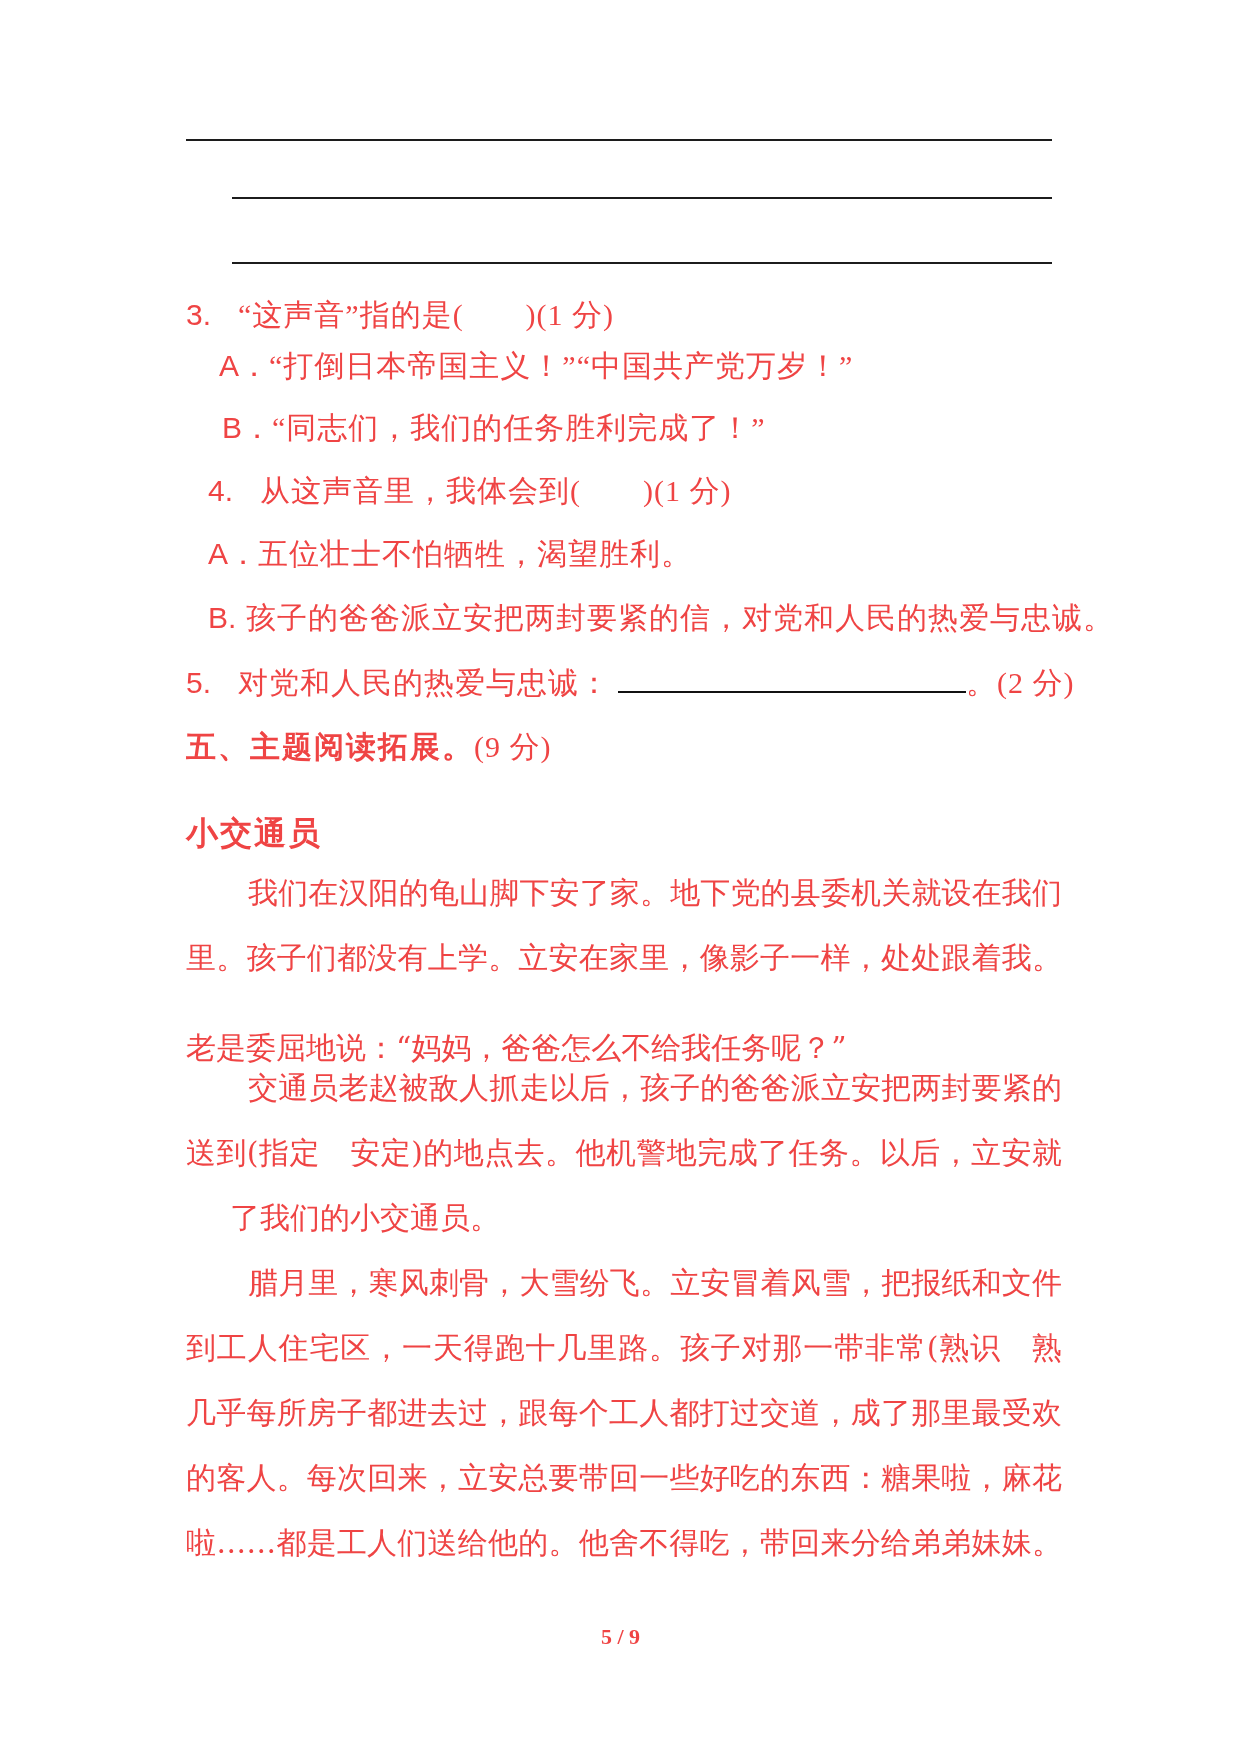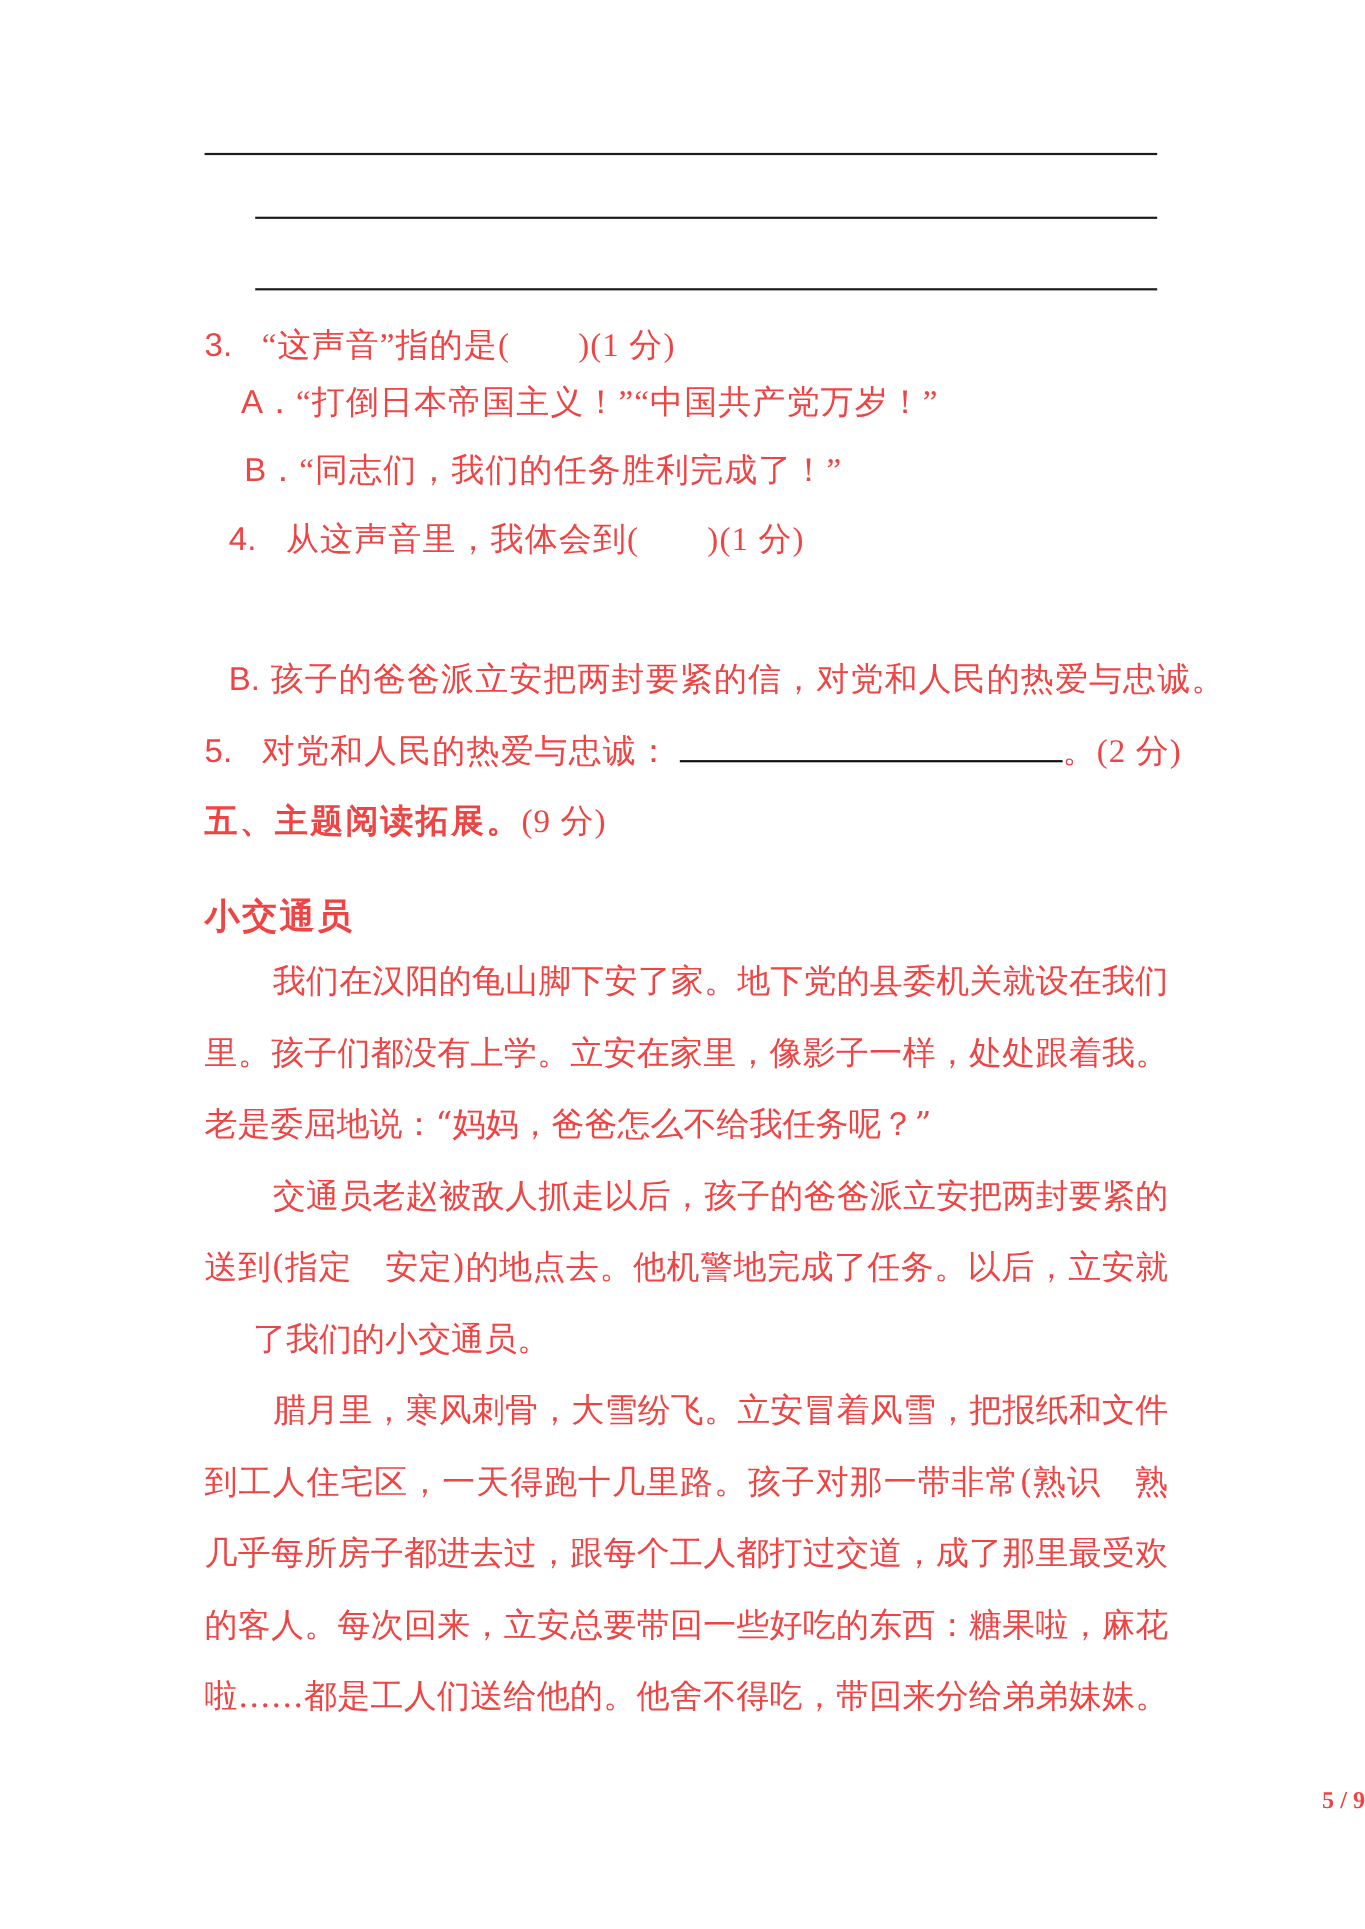--- a/index.html
+++ b/index.html
@@ -30,21 +30,21 @@
     font-size:32px; line-height:42px; letter-spacing:2px;
   }
   .pline {
     position:absolute; left:186px; width:876px; height:42px; line-height:42px;
     font-size:30px; font-family:"DejaVu Serif", serif;
     text-align:justify; text-align-last:justify; overflow:hidden;
   }
   .pline.indent { text-indent:62px; }
   .pline.plast { text-align-last:left; }
   .footer {
-    position:absolute; top:1624px; left:0; width:1241px; text-align:right;
+    position:absolute; top:1624px; left:0; width:1241px; text-align:center;
     font-family:"Liberation Serif", serif; font-weight:700; font-size:22px;
   }
 </style>
 </head>
 <body>
 
 <div class="page">
 
   <div class="hline" style="top:139px; left:186px; width:866px;"></div>
   <div class="hline" style="top:197px; left:232px; width:820px;"></div>
@@ -56,37 +56,40 @@
   <div class="row opt" style="top:345px; left:219px;">
     <span class="qnum">A．</span><span class="qtext">“打倒日本帝国主义！”“中国共产党万岁！”</span>
   </div>
   <div class="row opt" style="top:407px; left:222px;">
     <span class="qnum">B．</span><span class="qtext">“同志们，我们的任务胜利完成了！”</span>
   </div>
 
   <div class="row" style="top:470px; left:208px;">
     <span class="qnum">4.</span><span class="qtext">从这声音里，我体会到(　　)(1 分)</span>
   </div>
+  <div class="row opt" style="top:533px; left:208px;">
+    <span class="qnum">A．</span><span class="qtext">五位壮士不怕牺牲，渴望胜利。</span>
+  </div>
   <div class="row opt" style="top:597px; left:208px;">
     <span class="qnum" style="min-width:38px;">B.</span><span class="qtext">孩子的爸爸派立安把两封要紧的信，对党和人民的热爱与忠诚。</span>
   </div>
 
   <div class="row" style="top:657px; left:186px;">
     <span class="qnum">5.</span><span class="qtext">对党和人民的热爱与忠诚：</span><span class="blank-inline"></span><span class="qtext">。(2 分)</span>
   </div>
 
   <div class="row" style="top:726px; left:186px;">
     <span class="section-heading">五、主题阅读拓展。</span><span class="score">(9 分)</span>
   </div>
 
   <div class="passage-title" style="top:812px;">小交通员</div>
 
   <div class="pline indent" style="top:872px;">我们在汉阳的龟山脚下安了家。地下党的县委机关就设在我们家</div>
   <div class="pline" style="top:937px;">里。孩子们都没有上学。立安在家里，像影子一样，处处跟着我。他</div>
-  <div class="pline plast" style="top:1002px;">老是委屈地说：“妈妈，爸爸怎么不给我任务呢？”</div>
+  <div class="pline plast" style="top:1027px;">老是委屈地说：“妈妈，爸爸怎么不给我任务呢？”</div>
 
   <div class="pline indent" style="top:1067px;">交通员老赵被敌人抓走以后，孩子的爸爸派立安把两封要紧的信</div>
   <div class="pline" style="top:1132px;">送到(指定　安定)的地点去。他机警地完成了任务。以后，立安就成</div>
   <div class="pline plast" style="top:1197px;margin-left:44px;">了我们的小交通员。</div>
 
   <div class="pline indent" style="top:1262px;">腊月里，寒风刺骨，大雪纷飞。立安冒着风雪，把报纸和文件送</div>
   <div class="pline" style="top:1327px;">到工人住宅区，一天得跑十几里路。孩子对那一带非常(熟识　熟悉)，</div>
   <div class="pline" style="top:1392px;">几乎每所房子都进去过，跟每个工人都打过交道，成了那里最受欢迎</div>
   <div class="pline" style="top:1457px;">的客人。每次回来，立安总要带回一些好吃的东西：糖果啦，麻花</div>
   <div class="pline" style="top:1522px;">啦……都是工人们送给他的。他舍不得吃，带回来分给弟弟妹妹。只</div>

